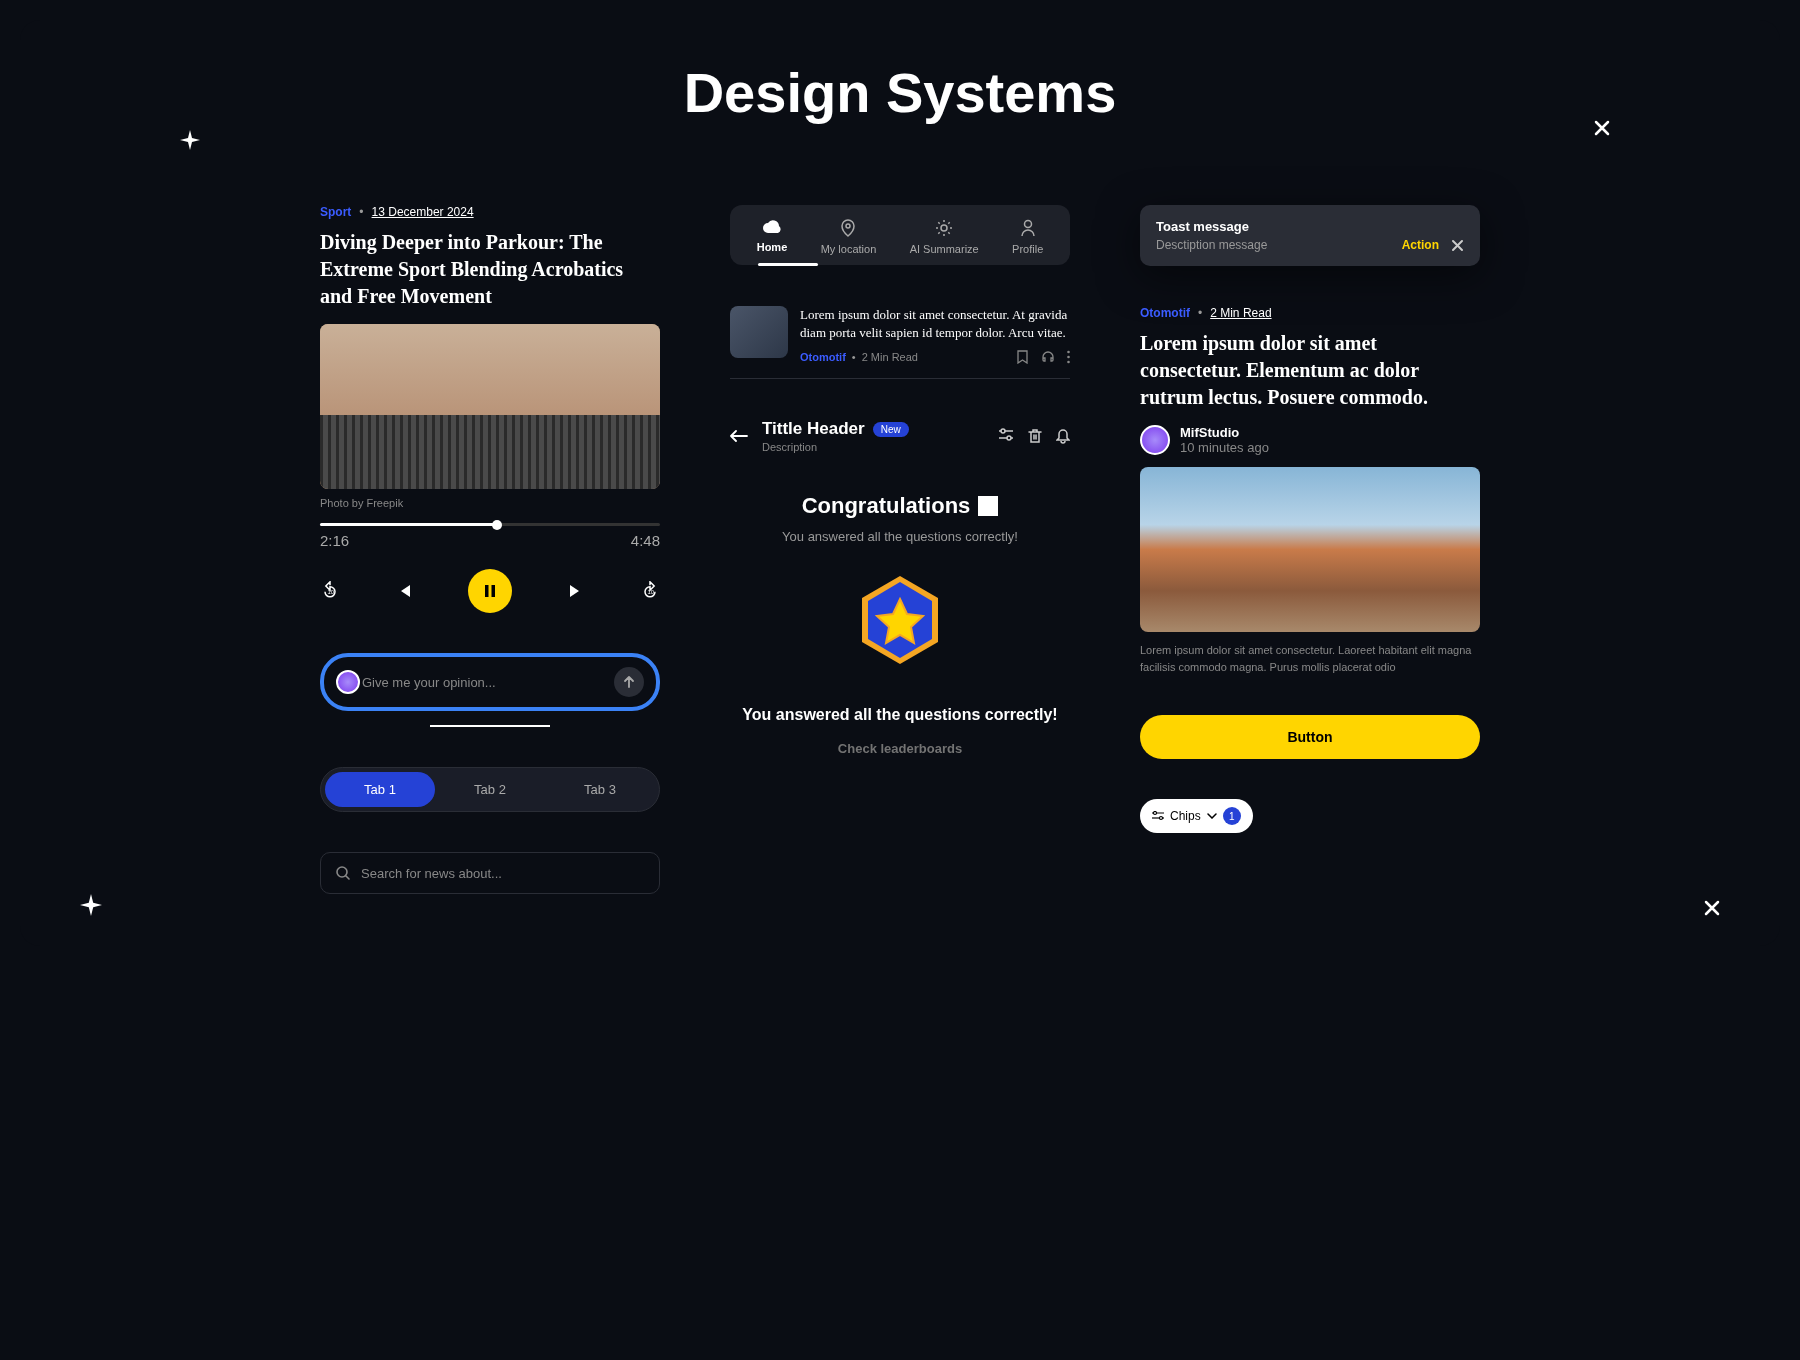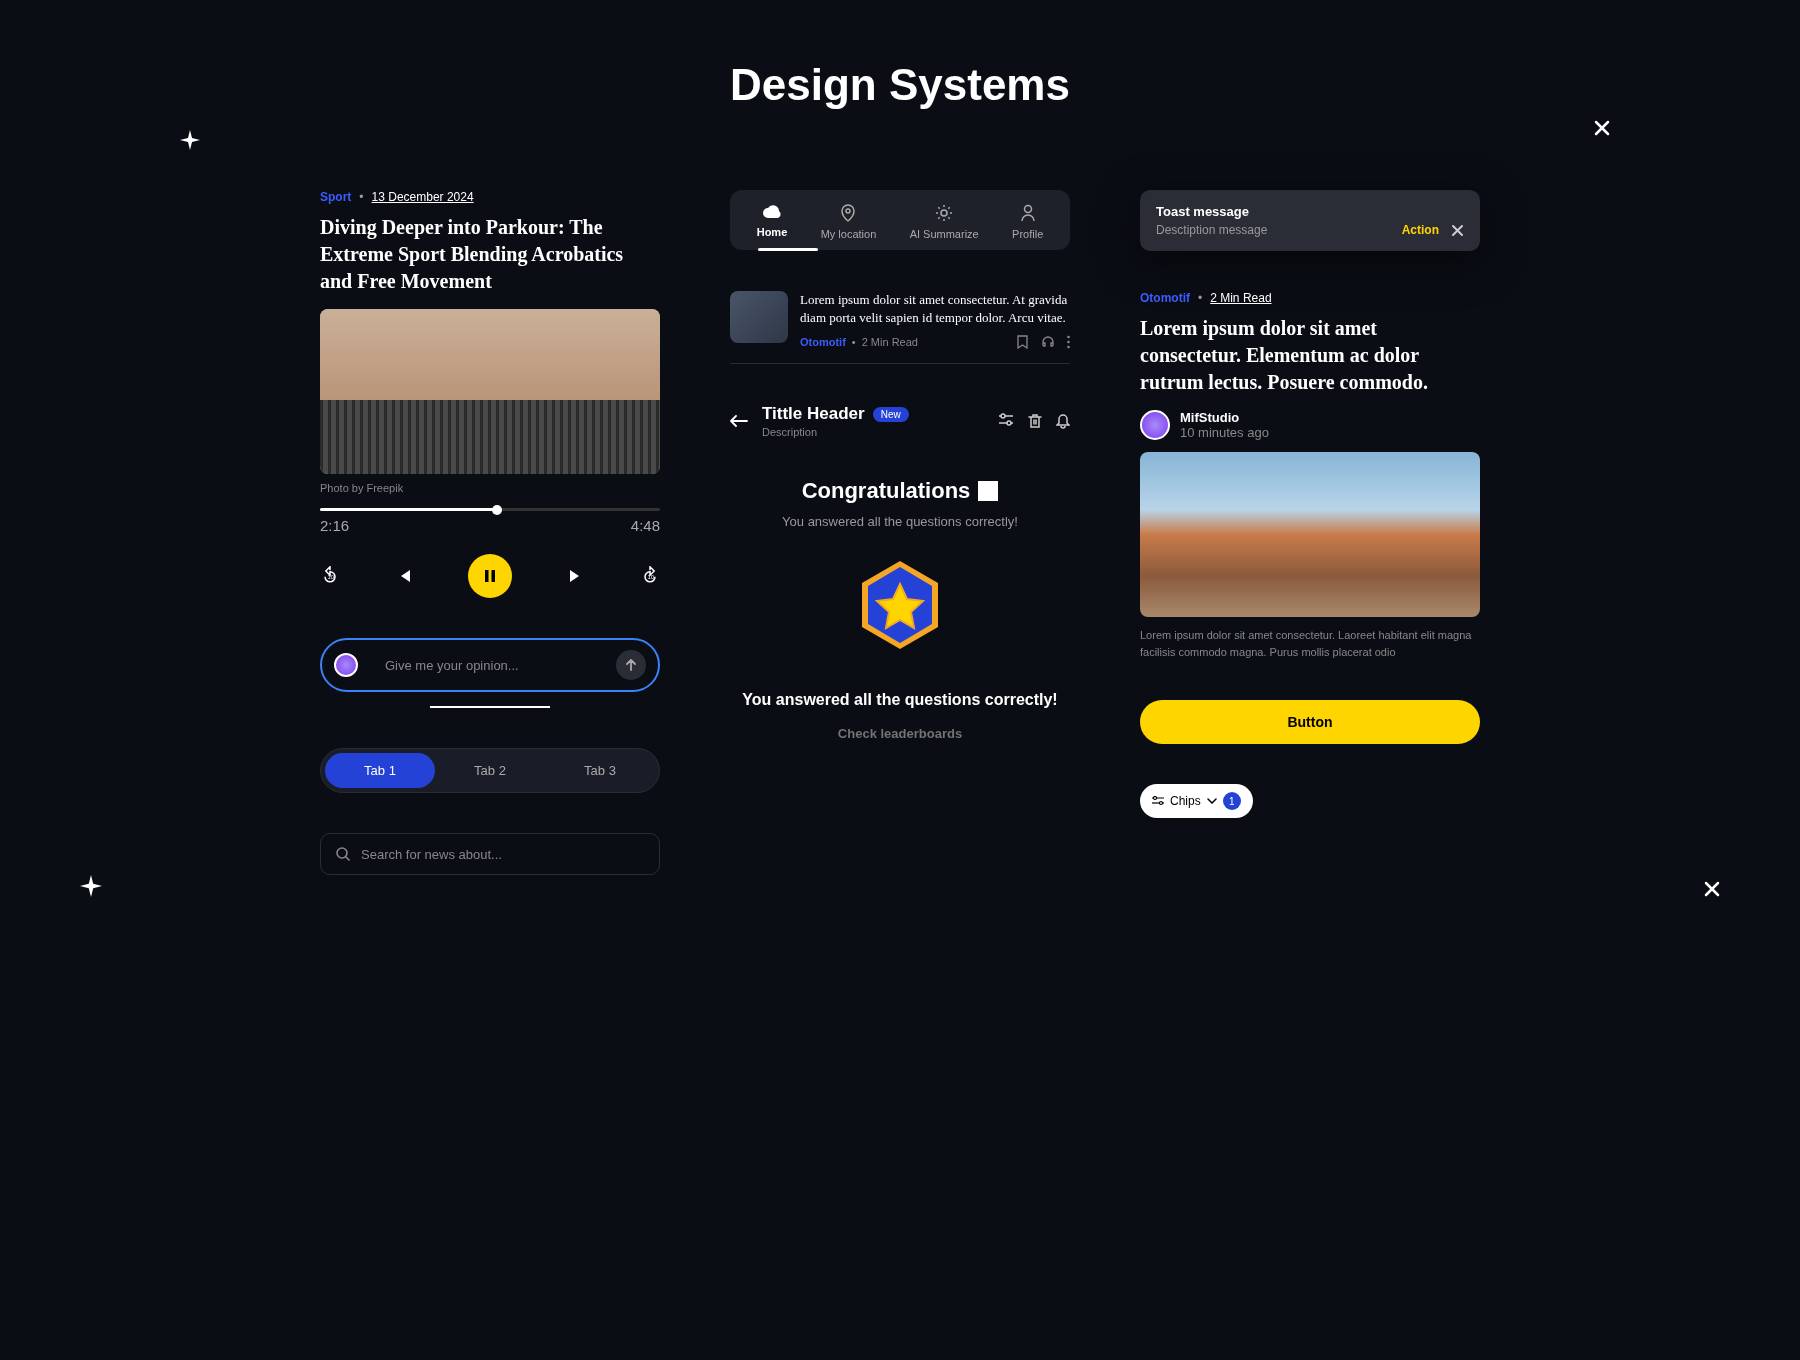--- a/index.html
+++ b/index.html
@@ -1,18 +1,18 @@
 <!DOCTYPE html>
 <html><head>
 <meta charset="utf-8">
 <style>
 * { margin: 0; padding: 0; box-sizing: border-box; }
 body { background: #0a0d14; color: #fff; font-family: -apple-system, BlinkMacSystemFont, 'Segoe UI', sans-serif; padding: 20px; min-height: 100vh; }
 .canvas { background: #0a0d14; border-radius: 20px; position: relative; padding: 40px 60px; }
-.page-title { font-size: 44px; font-weight: 800; text-align: center; margin-bottom: 80px; }
+.page-title { font-size: 56px; font-weight: 800; text-align: center; margin-bottom: 80px; }
 .sparkle { position: absolute; color: #fff; }
 .sparkle-1 { top: 110px; left: 160px; }
 .sparkle-2 { bottom: 30px; left: 60px; }
 .close-top { position: absolute; top: 100px; right: 170px; color: #fff; font-size: 20px; cursor: pointer; }
 .close-bottom { position: absolute; bottom: 30px; right: 60px; color: #fff; font-size: 20px; cursor: pointer; }
 .columns { display: grid; grid-template-columns: 1fr 1fr 1fr; gap: 70px; max-width: 1160px; margin: 12px auto; }
 .col { display: flex; flex-direction: column; gap: 40px; }
 
 
 .meta-row { display: flex; align-items: center; gap: 8px; font-size: 12px; margin-bottom: 10px; }
@@ -29,21 +29,21 @@
 .player { margin-top: 14px; }
 .progress-bar { width: 100%; height: 3px; background: #333; border-radius: 2px; position: relative; margin-bottom: 6px; }
 .progress-fill { position: absolute; left: 0; top: 0; height: 100%; width: 52%; background: #fff; border-radius: 2px; }
 .progress-thumb { position: absolute; left: 52%; top: 50%; transform: translate(-50%, -50%); width: 10px; height: 10px; background: #fff; border-radius: 50%; }
 .time-row { display: flex; justify-content: space-between; font-size: 15px; color: #aaa; margin-bottom: 20px; }
 .controls { display: flex; align-items: center; justify-content: space-between; }
 .ctrl-btn { background: none; border: none; color: #fff; cursor: pointer; display: flex; align-items: center; justify-content: center; }
 .play-btn { width: 44px; height: 44px; background: #ffd500; border-radius: 50%; color: #000; }
 
 
-.chat-row { display: flex; align-items: center; gap: 27px; border: 2px solid #3b82f6; border-radius: 28px; padding: 10px 12px; }
+.chat-row { display: flex; align-items: center; gap: 2px; border: 4px solid #3b82f6; border-radius: 28px; padding: 10px 12px; }
 .chat-avatar { width: 24px; height: 24px; border-radius: 50%; background: radial-gradient(circle, #a78bfa, #7c3aed); border: 2px solid #fff; flex-shrink: 0; }
 .chat-input { flex: 1; background: none; border: none; color: #fff; font-size: 13px; outline: none; }
 .chat-input::placeholder { color: #888; }
 .chat-send { width: 30px; height: 30px; border-radius: 50%; background: #2a2d36; border: none; color: #aaa; cursor: pointer; display: flex; align-items: center; justify-content: center; }
 .chat-underline { width: 120px; height: 2px; background: #fff; margin: 14px auto 0; }
 
 
 .tabs { display: flex; background: #1a1d28; border-radius: 24px; padding: 4px; border: 1px solid #2a2d36; }
 .tab { flex: 1; padding: 10px; text-align: center; font-size: 13px; color: #aaa; border-radius: 20px; cursor: pointer; }
 .tab.active { background: #2542d6; color: #fff; }

